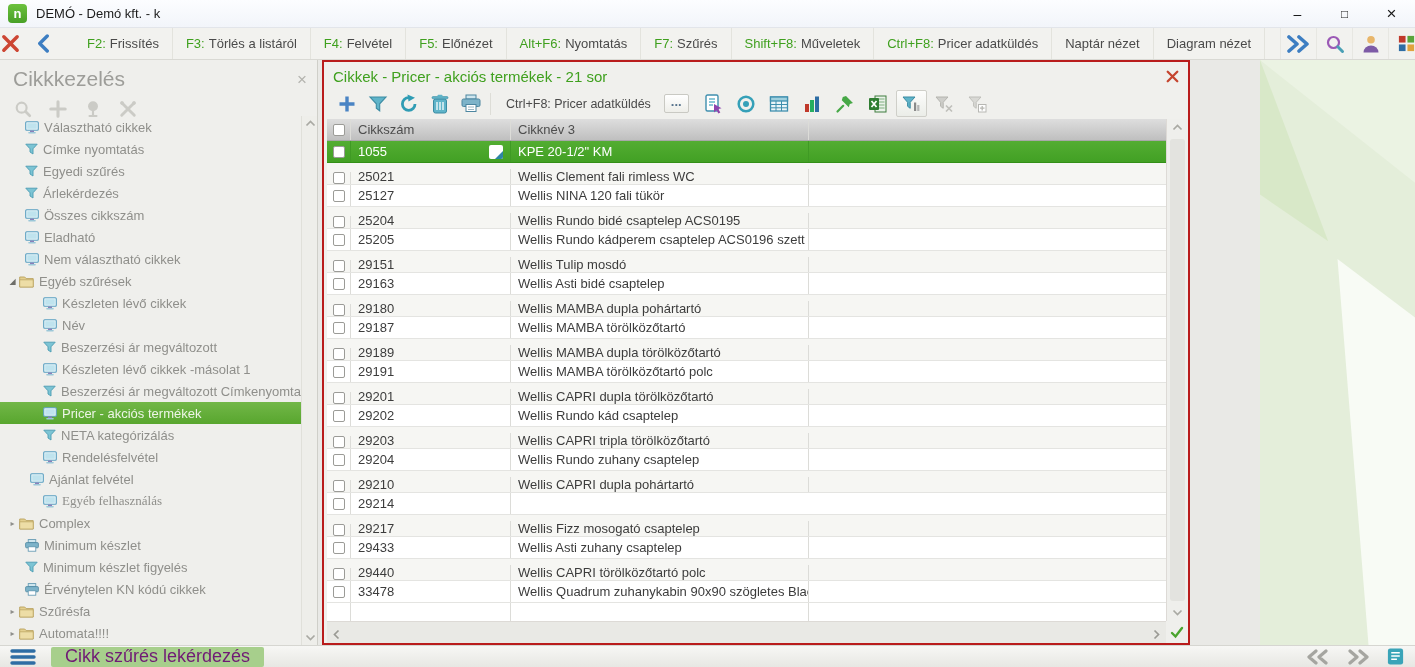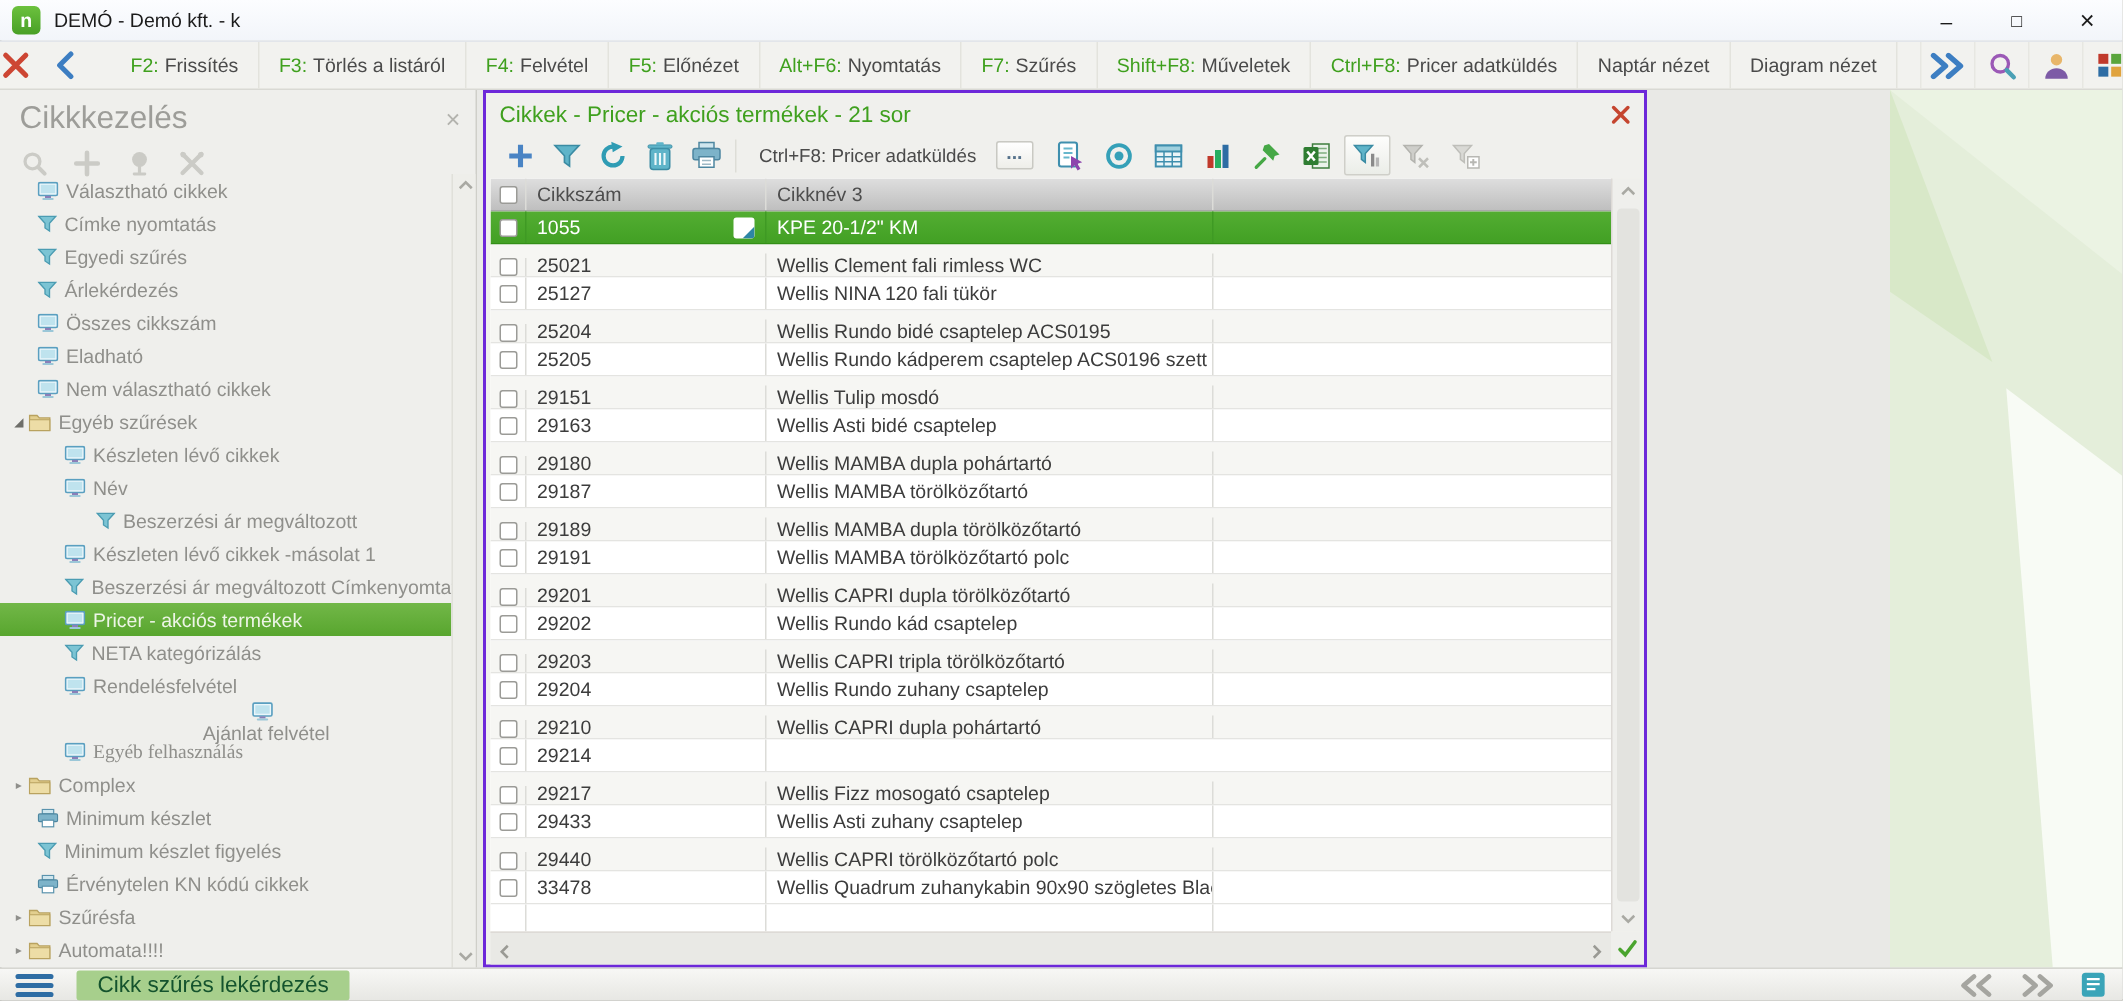--- a/index.html
+++ b/index.html
@@ -51,22 +51,22 @@
   .sb-item { height:22px; display:flex; align-items:center; white-space:nowrap; }
   .sb-item .arrow { font-size:8px; width:13px; color:#8f8f8b; display:inline-flex; justify-content:center; }
   .sb-item .ic { margin-right:5px; }
   .sb-item.selected { background:linear-gradient(#72b748,#58a62e); color:#edf5e6; }
   .sb-scroll { position:absolute; right:0; top:56px; bottom:0; width:16px; background:#eeeeea;
     border-left:1px solid #e0e0da; }
   .sb-scroll .top { position:absolute; top:4px; left:3px; }
   .sb-scroll .bot { position:absolute; bottom:4px; left:3px; }
 
   
-  .mainpanel { position:absolute; left:322px; top:60px; width:776px; height:585px;
-    background:#f0f0ed; border:2px solid #6d28d9; }
+  .mainpanel { position:absolute; left:322px; top:60px; width:868px; height:585px;
+    background:#f0f0ed; border:2px solid #b91c1c; }
   .mp-header { height:26px; display:flex; align-items:center; padding:2px 8px 0 9px; }
   .mp-title { color:#3fa01e; font-size:15px; }
   .mp-close { margin-left:auto; }
   .mp-toolbar { height:31px; display:flex; align-items:center; padding-left:7px; }
   .mp-toolbar .tbtn { width:31px; height:27px; }
   .mp-sep { width:1px; height:22px; background:#ddddd7; margin:0 4px; }
   .pricer-btn { font-size:12.5px; color:#4a4a4a; padding:0 11px; height:27px;
     display:flex; align-items:center; white-space:nowrap; }
   .ellipsis-btn { border:1px solid #c9c9c3; background:linear-gradient(#ffffff,#eeeee9);
     border-radius:2px; color:#56728c; font-weight:bold; font-size:13px; height:19px;
@@ -114,21 +114,21 @@
     background:#e4eeda; overflow:hidden; }
   .decor .d1 { position:absolute; inset:0; background:#d8e8c8; clip-path:polygon(0 0, 44% 31%, 0 23%); }
   .decor .d2 { position:absolute; inset:0; background:#ebf3e3; clip-path:polygon(0 0, 100% 21%, 100% 0); }
   .decor .d3 { position:absolute; inset:0; background:#f8fbf5; clip-path:polygon(50% 34%, 100% 44%, 100% 100%, 70% 100%); }
 
   
   .bottombar { position:absolute; left:0; top:645px; width:1415px; height:22px;
     background:linear-gradient(#f7f7f5,#e7e7e3); border-top:1px solid #d6d6d1;
     display:flex; align-items:center; }
   .hamburger { margin-left:10px; }
-  .status-tab { margin-left:15px; background:#a7cf8c; color:#14532d; font-size:15px;
+  .status-tab { margin-left:15px; background:#a7cf8c; color:#701a75; font-size:18px;
     height:20px; padding:0 14px; display:flex; align-items:center; border-radius:2px; }
   #status-right { margin-left:auto; display:flex; align-items:center; gap:16px; padding-right:10px; }
 </style>
 </head>
 <body>
 
 <div class="titlebar">
   <div class="logo">n</div>
   <div class="titletext">DEMÓ - Demó kft. - k</div>
   <div class="wincontrols">
@@ -372,21 +372,21 @@
         <span class="ic">
           <svg width="14" height="13" viewBox="0 0 14 13">
             <rect x="0.7" y="0.7" width="12.6" height="8.6" rx="1" fill="#eaf6fa" stroke="#5a9fc0" stroke-width="1.1"></rect>
             <rect x="2.2" y="2.2" width="9.6" height="5.6" fill="#bfe3ee"></rect>
             <rect x="5" y="9.6" width="4" height="1.4" fill="#8b7fb8"></rect>
             <rect x="3.2" y="11" width="7.6" height="1.4" rx="0.7" fill="#9bc7d8"></rect>
           </svg>
         </span>
         <span>Név</span>
       </div>
-      <div class="sb-item" style="padding-left: 64px;">
+      <div class="sb-item" style="padding-left: 43px;">
         <span class="ic">
           <svg width="13" height="13" viewBox="0 0 13 13">
             <path d="M0.8 1.2 h11.4 L8 5.8 V11 L5 9 V5.8 Z" fill="#7cc4d4" stroke="#4b9cb2" stroke-width="0.9"></path>
           </svg>
         </span>
         <span>Beszerzési ár megváltozott</span>
       </div>
       <div class="sb-item" style="padding-left: 43px;">
         <span class="ic">
           <svg width="14" height="13" viewBox="0 0 14 13">
@@ -429,21 +429,21 @@
         <span class="ic">
           <svg width="14" height="13" viewBox="0 0 14 13">
             <rect x="0.7" y="0.7" width="12.6" height="8.6" rx="1" fill="#eaf6fa" stroke="#5a9fc0" stroke-width="1.1"></rect>
             <rect x="2.2" y="2.2" width="9.6" height="5.6" fill="#bfe3ee"></rect>
             <rect x="5" y="9.6" width="4" height="1.4" fill="#8b7fb8"></rect>
             <rect x="3.2" y="11" width="7.6" height="1.4" rx="0.7" fill="#9bc7d8"></rect>
           </svg>
         </span>
         <span>Rendelésfelvétel</span>
       </div>
-      <div class="sb-item" style="padding-left: 54px; flex-direction: column;">
+      <div class="sb-item" style="padding-left: 30px;">
         <span class="ic">
           <svg width="14" height="13" viewBox="0 0 14 13">
             <rect x="0.7" y="0.7" width="12.6" height="8.6" rx="1" fill="#eaf6fa" stroke="#5a9fc0" stroke-width="1.1"></rect>
             <rect x="2.2" y="2.2" width="9.6" height="5.6" fill="#bfe3ee"></rect>
             <rect x="5" y="9.6" width="4" height="1.4" fill="#8b7fb8"></rect>
             <rect x="3.2" y="11" width="7.6" height="1.4" rx="0.7" fill="#9bc7d8"></rect>
           </svg>
         </span>
         <span>Ajánlat felvétel</span>
       </div>

